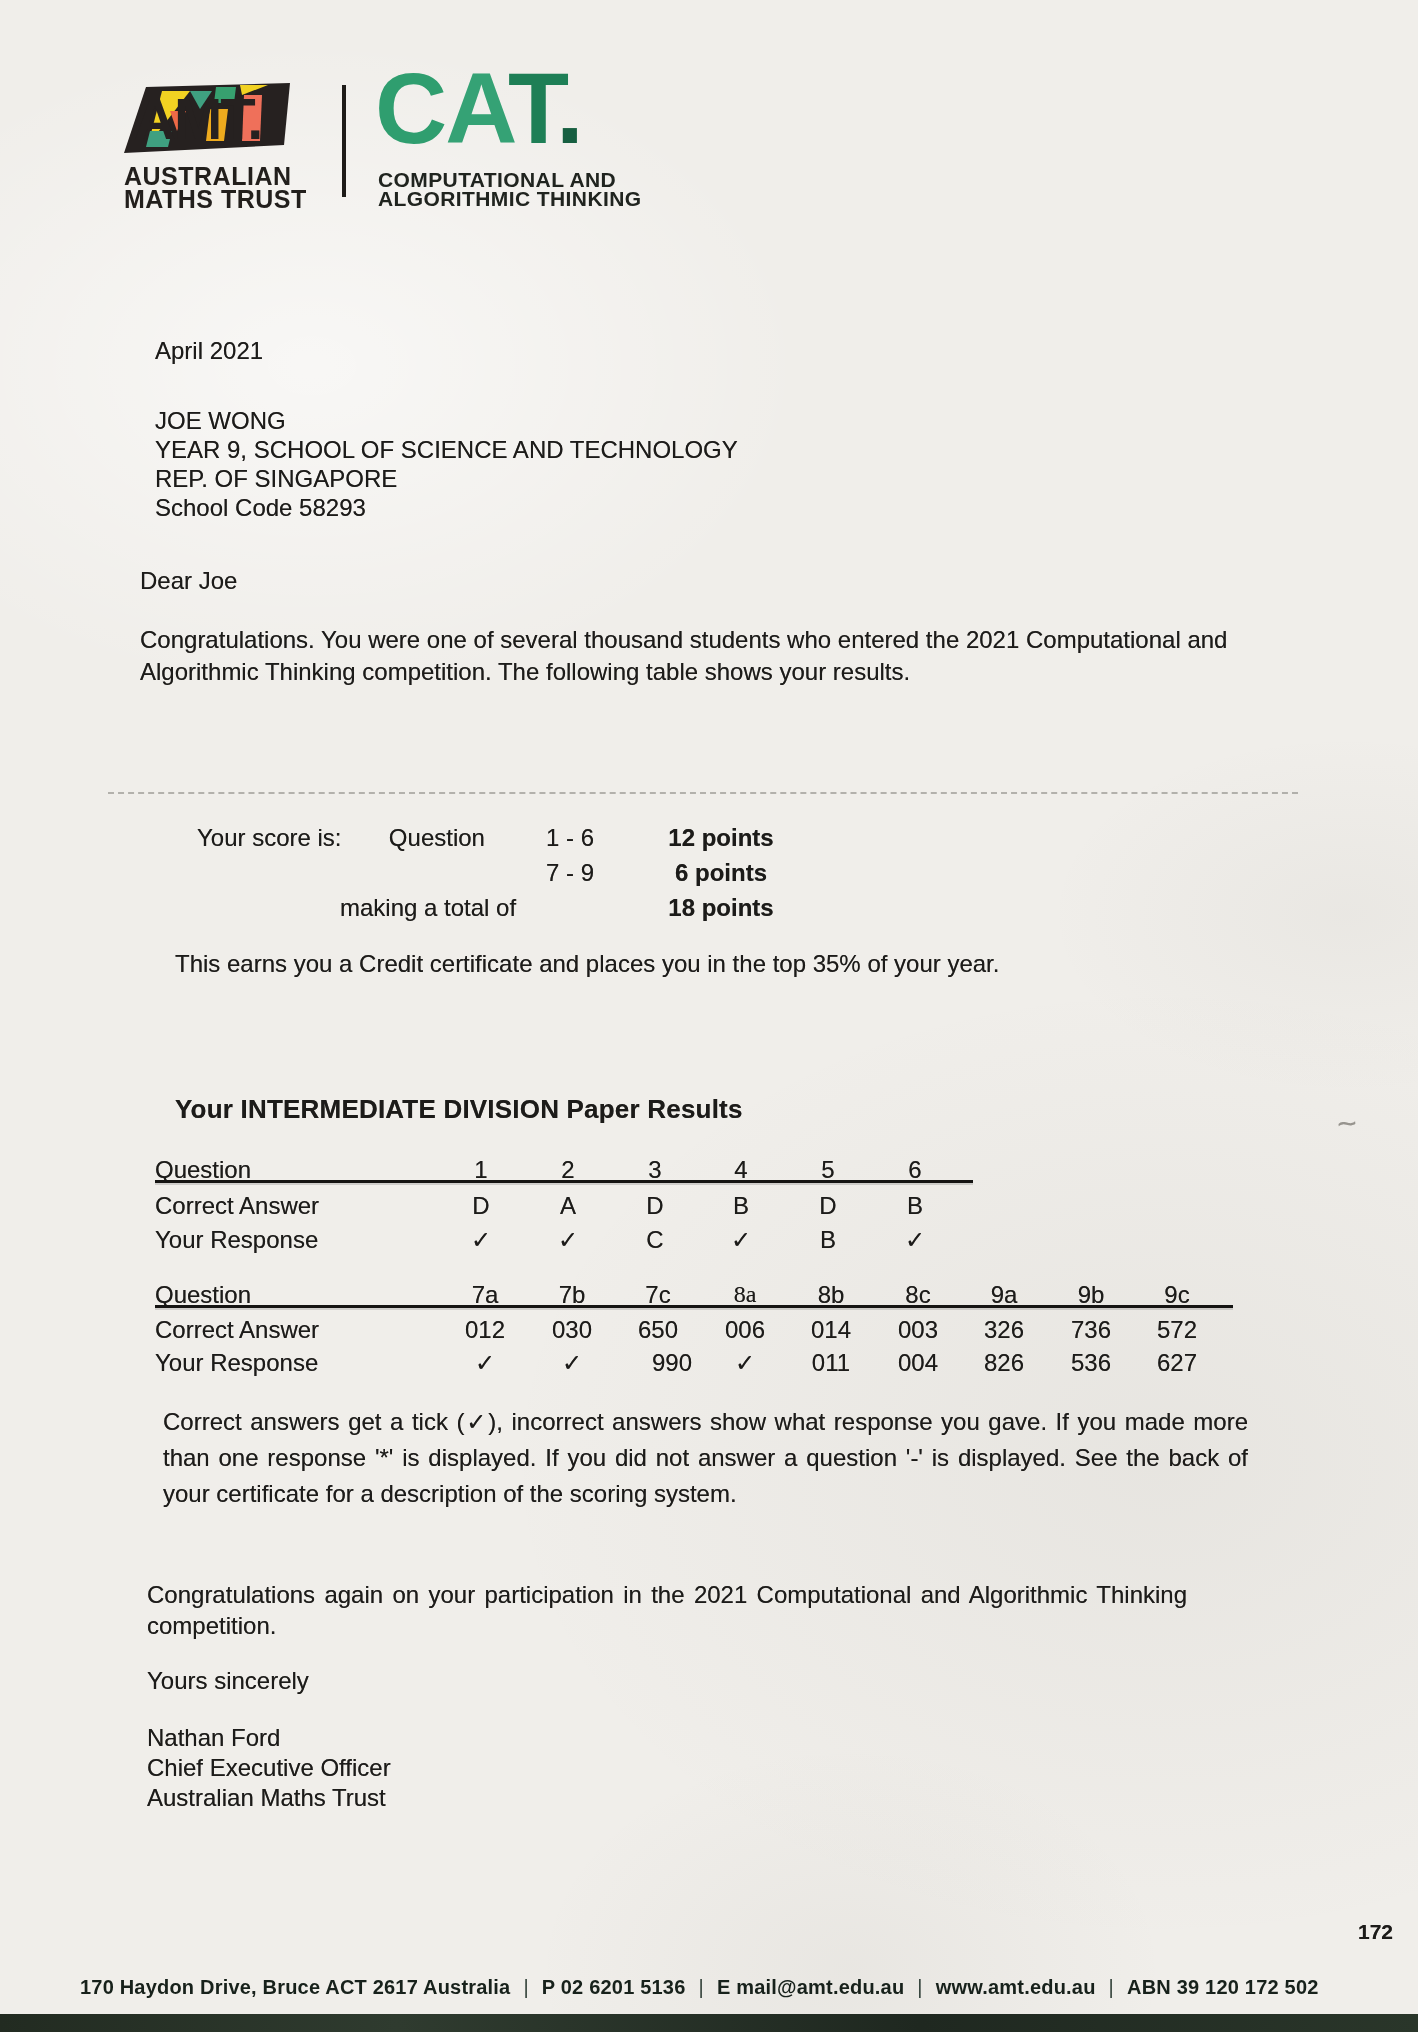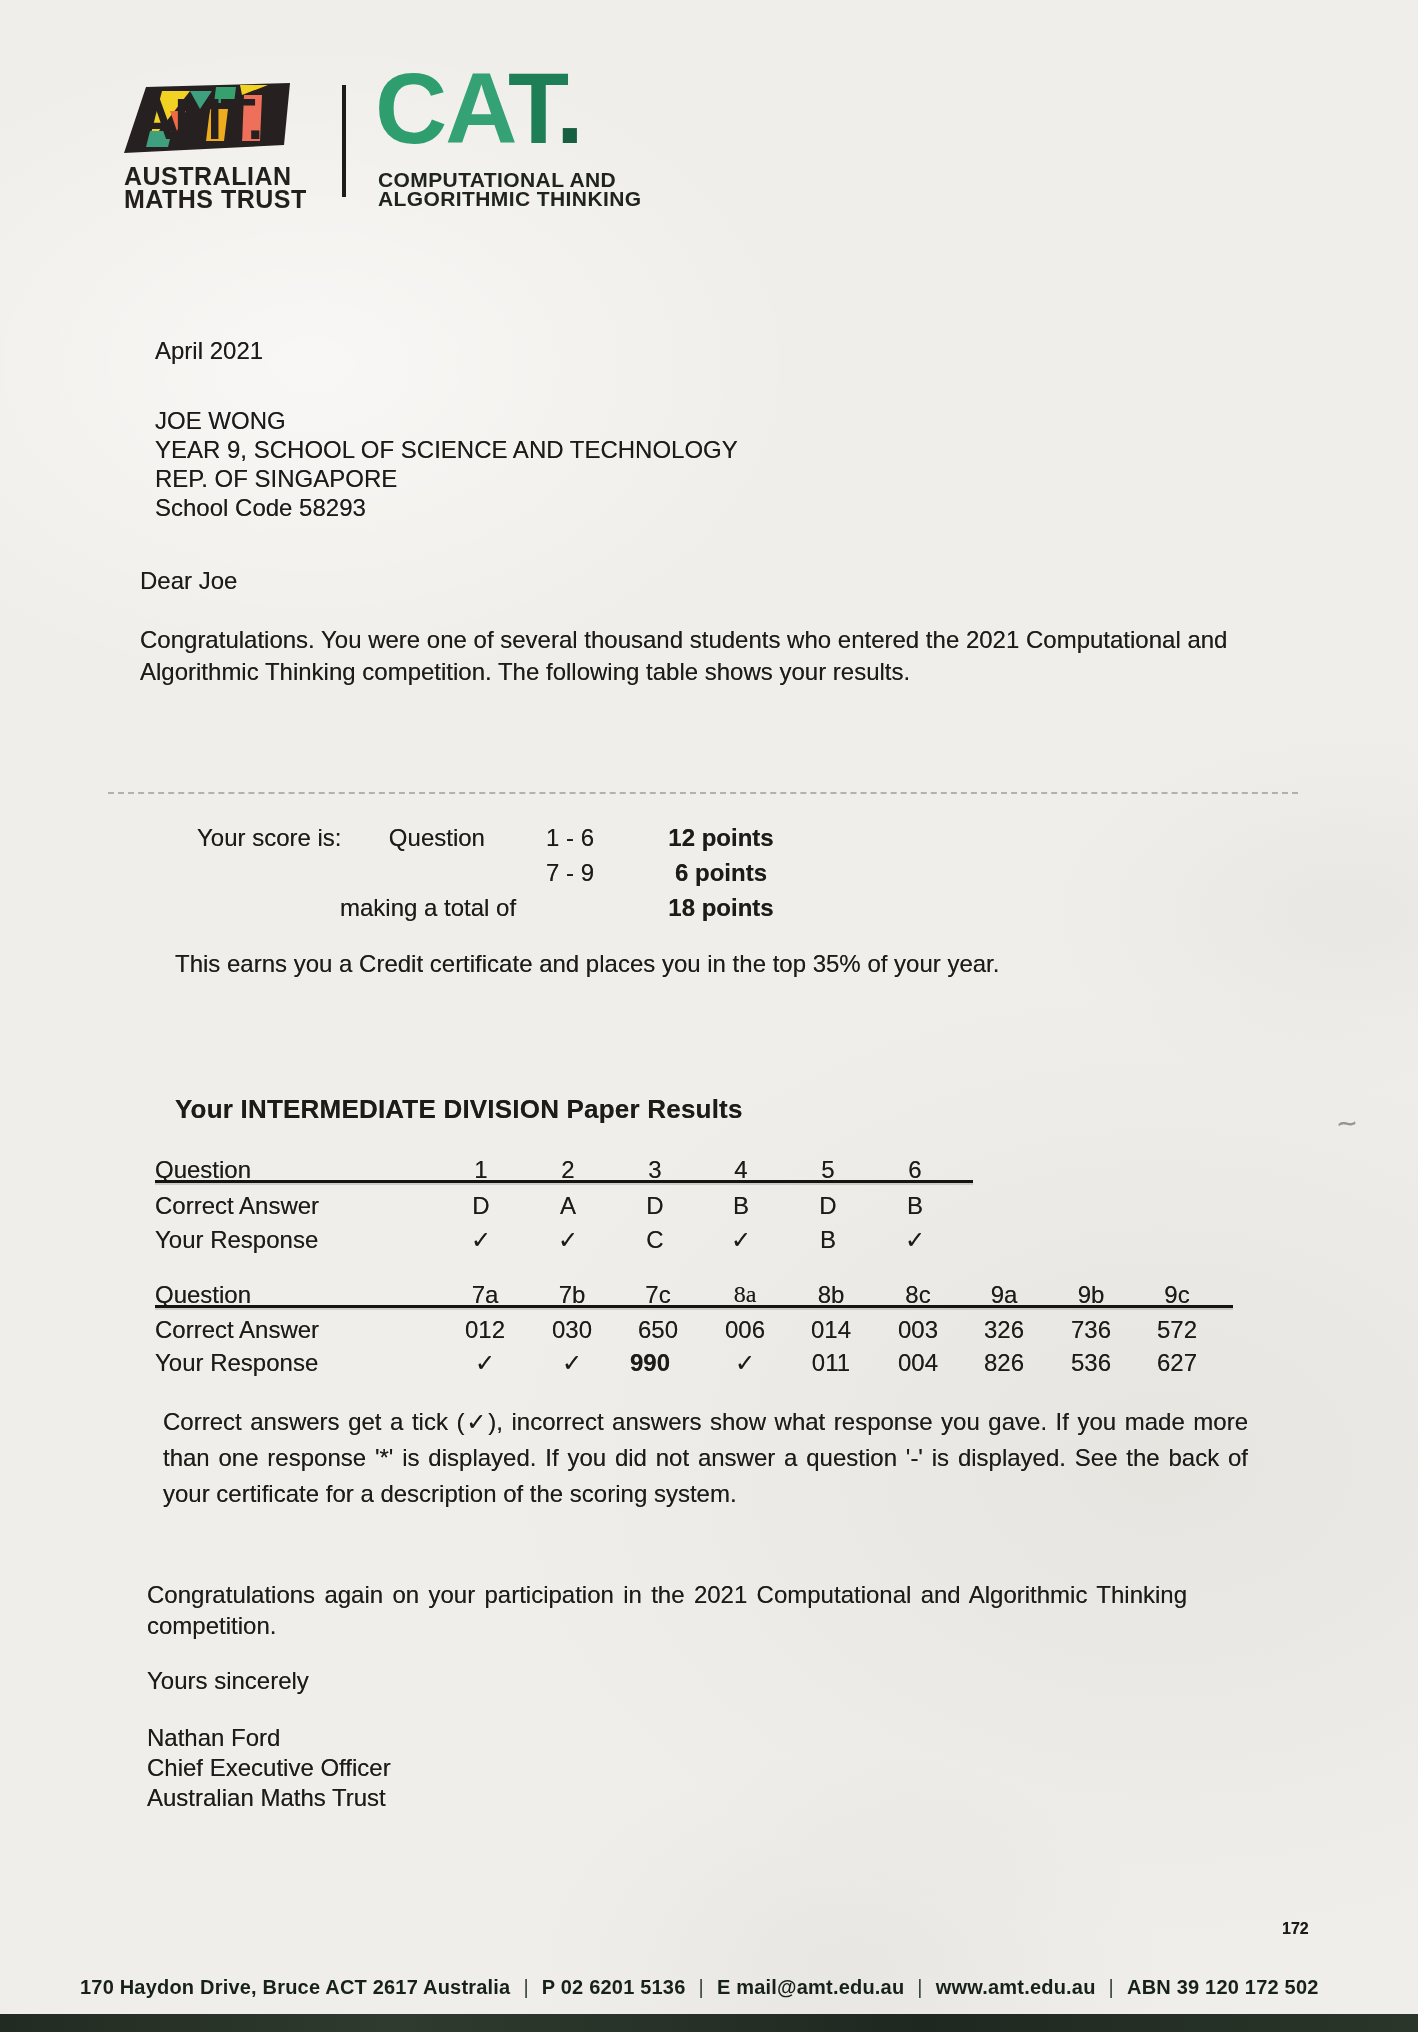--- a/index.html
+++ b/index.html
@@ -159,21 +159,21 @@
     <div class="abs tbl-cell scan" style="left:700px;top:1316px;">006</div>
     <div class="abs tbl-cell scan" style="left:786px;top:1316px;">014</div>
     <div class="abs tbl-cell scan" style="left:873px;top:1316px;">003</div>
     <div class="abs tbl-cell scan" style="left:959px;top:1316px;">326</div>
     <div class="abs tbl-cell scan" style="left:1046px;top:1316px;">736</div>
     <div class="abs tbl-cell scan" style="left:1132px;top:1316px;">572</div>
 
     <div class="abs tbl-label scan" style="left:155px;top:1349px;">Your Response</div>
     <div class="abs tbl-cell scan" style="left:440px;top:1349px;">✓</div>
     <div class="abs tbl-cell scan" style="left:527px;top:1349px;">✓</div>
-    <div class="abs tbl-cell scan" style="left:605px;top:1349px;font-weight:bold;">990</div>
+    <div class="abs tbl-cell scan" style="left:627px;top:1349px;">990</div>
     <div class="abs tbl-cell scan" style="left:700px;top:1349px;">✓</div>
     <div class="abs tbl-cell scan" style="left:786px;top:1349px;">011</div>
     <div class="abs tbl-cell scan" style="left:873px;top:1349px;">004</div>
     <div class="abs tbl-cell scan" style="left:959px;top:1349px;">826</div>
     <div class="abs tbl-cell scan" style="left:1046px;top:1349px;">536</div>
     <div class="abs tbl-cell scan" style="left:1132px;top:1349px;">627</div>
   </div>
 
   <div class="abs body-text scan just" style="left:163px;top:1404px;width:1085px;line-height:36px;">Correct answers get a tick (✓), incorrect answers show what response you gave. If you made more than one response '*' is displayed. If you did not answer a question '-' is displayed. See the back of your certificate for a description of the scoring system.</div>
 
@@ -182,21 +182,21 @@
   <div class="abs body-text scan" style="left:147px;top:1666px;">Yours sincerely</div>
 
   <div class="abs body-text scan" style="left:147px;top:1723px;line-height:30px;">
     <div>Nathan Ford</div>
     <div>Chief Executive Officer</div>
     <div>Australian Maths Trust</div>
   </div>
 
   <div class="abs artifact" style="left:1337px;top:1104px;">~</div>
 
-  <div class="abs scan" style="left:1282px;top:1920px;font-size:16px;font-weight:bold;">172</div>
+  <div class="abs scan" style="left:1358px;top:1920px;font-size:21px;font-weight:bold;">172</div>
 
   <div class="abs footer-bar" style="left:80px;top:1976px;">
     <span>170 Haydon Drive, Bruce ACT 2617 Australia</span>
     <span class="pipe">|</span>
     <span>P 02 6201 5136</span>
     <span class="pipe">|</span>
     <span>E mail@amt.edu.au</span>
     <span class="pipe">|</span>
     <span>www.amt.edu.au</span>
     <span class="pipe">|</span>

